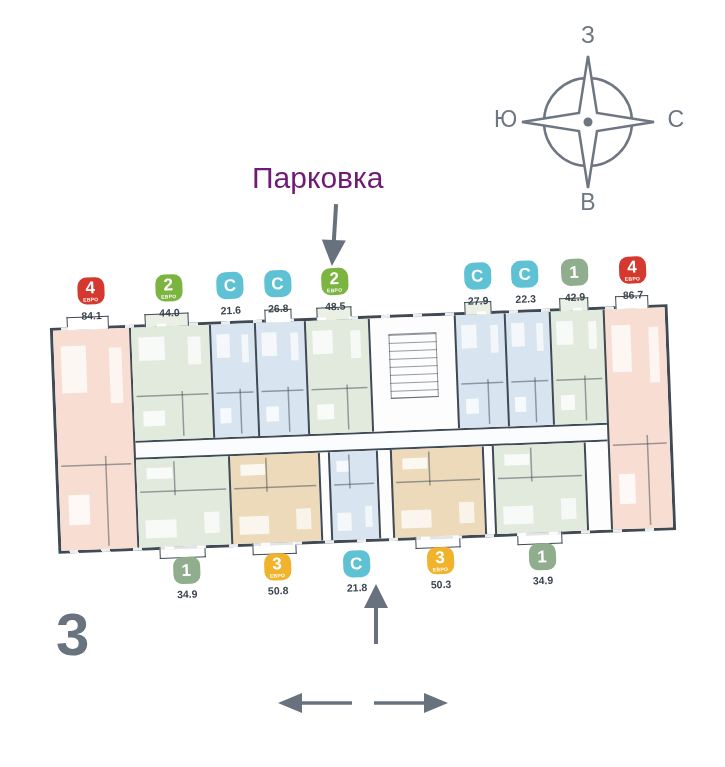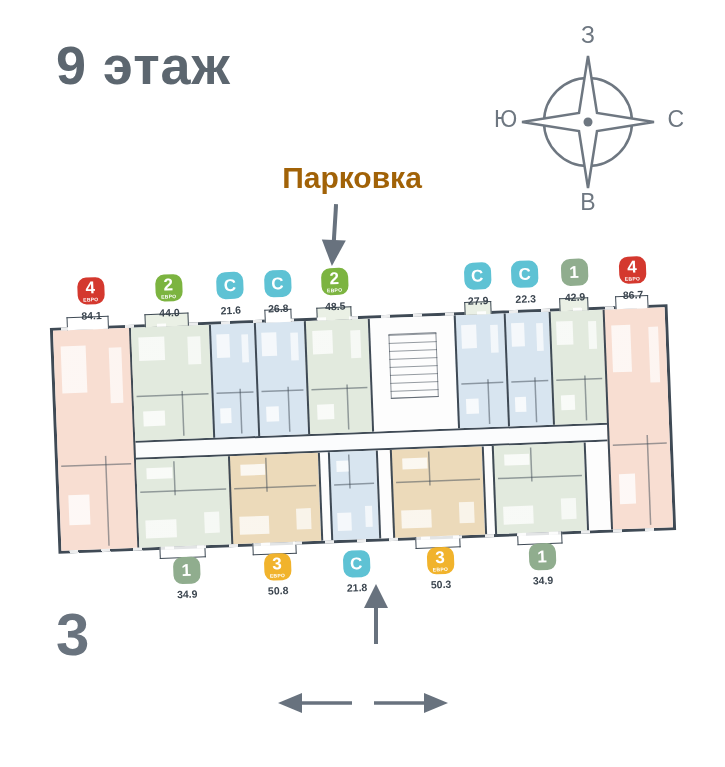--- a/index.html
+++ b/index.html
@@ -1,21 +1,21 @@
 <!DOCTYPE html>
 <html><head>
 <meta charset="utf-8">
 <style>
   html,body{margin:0;padding:0;background:#ffffff;}
   body{font-family:"Liberation Sans", sans-serif;}
   .page{position:relative;width:725px;height:767px;background:#fff;overflow:hidden;}
 
   
   .floor-title{position:absolute;left:56px;top:34px;font-size:54px;font-weight:600;color:#5c666f;letter-spacing:1px;}
-  .parking-label{position:absolute;left:252px;top:161px;width:200px;text-align:center;font-size:30px;font-weight:700;color:#a16207;}
+  .parking-label{position:absolute;left:252px;top:161px;width:200px;font-size:30px;font-weight:400;color:#701a75;}
   .building-no{position:absolute;left:56px;top:600px;font-size:60px;font-weight:700;color:#69737e;}
   .street-row{position:absolute;left:42px;right:42px;top:690px;display:flex;align-items:center;justify-content:center;gap:18px;}
   .street-label{font-size:28px;font-weight:500;color:#7c8691;letter-spacing:.5px;white-space:nowrap;}
   .arrow{color:#68727e;}
 
   
   .compass{position:absolute;left:490px;top:26px;width:196px;height:192px;}
   .compass svg{position:absolute;left:0;top:0;}
   .compass .dir{position:absolute;font-size:23px;font-weight:500;color:#6e7781;}
   .dir-top{left:0;right:0;top:-4px;text-align:center;}
@@ -71,21 +71,20 @@
 
   
   .parking-arrow{position:absolute;left:314px;top:202px;transform:rotate(2deg);}
   .entry-arrow{position:absolute;left:356px;top:582px;}
 </style>
 </head>
 <body>
 
 <div class="page">
 
-  <div class="floor-title">9 этаж</div>
 
   <div class="compass">
     <svg width="196" height="192" viewBox="0 0 196 192">
       <circle cx="98" cy="96" r="44" fill="none" stroke="#6e7781" stroke-width="2.5"></circle>
       <path d="M98,30 L107,87 L164,96 L107,105 L98,162 L89,105 L32,96 L89,87 Z" fill="#ffffff" stroke="#6e7781" stroke-width="2.5" stroke-linejoin="miter"></path>
       <circle cx="98" cy="96" r="4.5" fill="#6e7781"></circle>
     </svg>
     <span class="dir dir-top">З</span>
     <span class="dir dir-right">С</span>
     <span class="dir dir-bottom">В</span>

